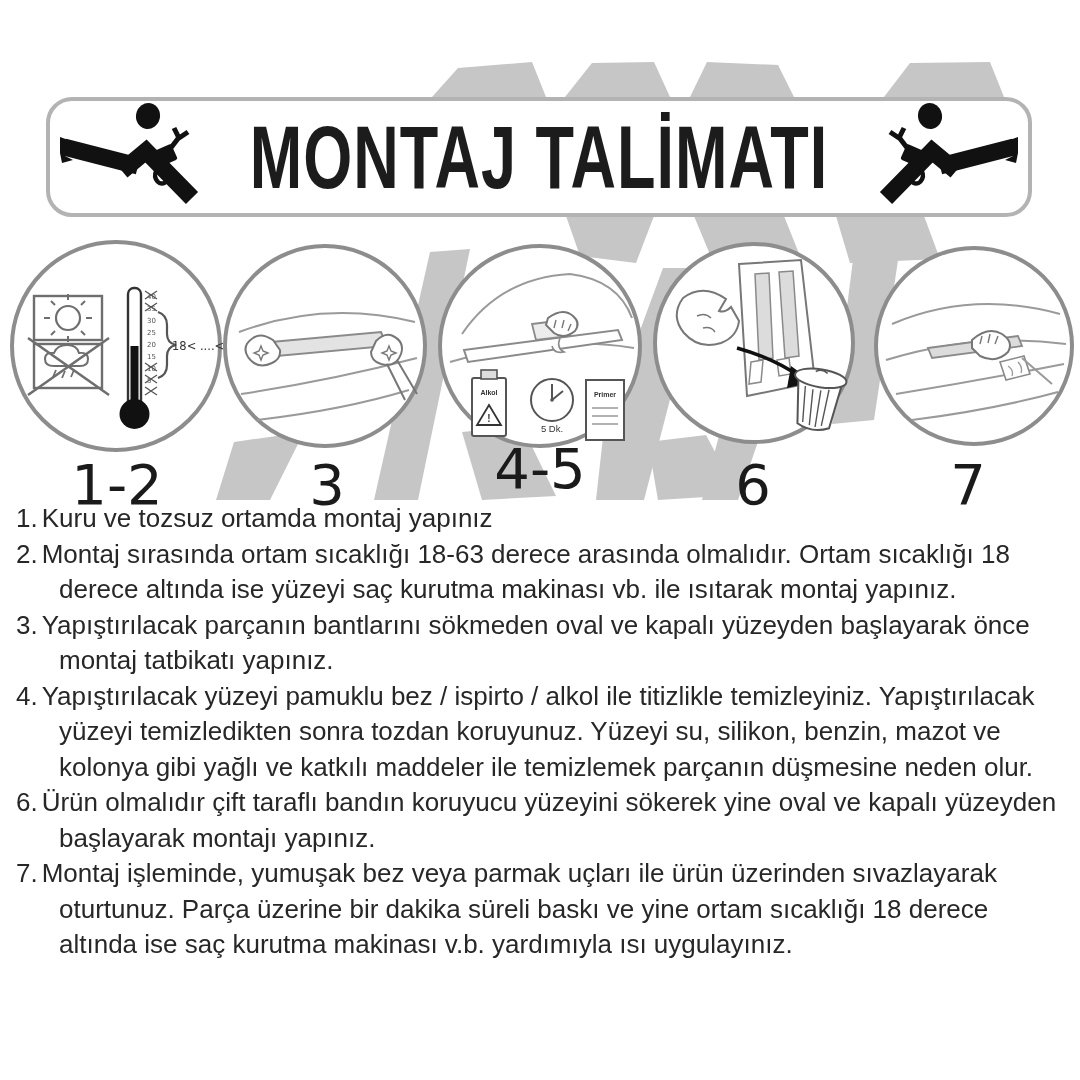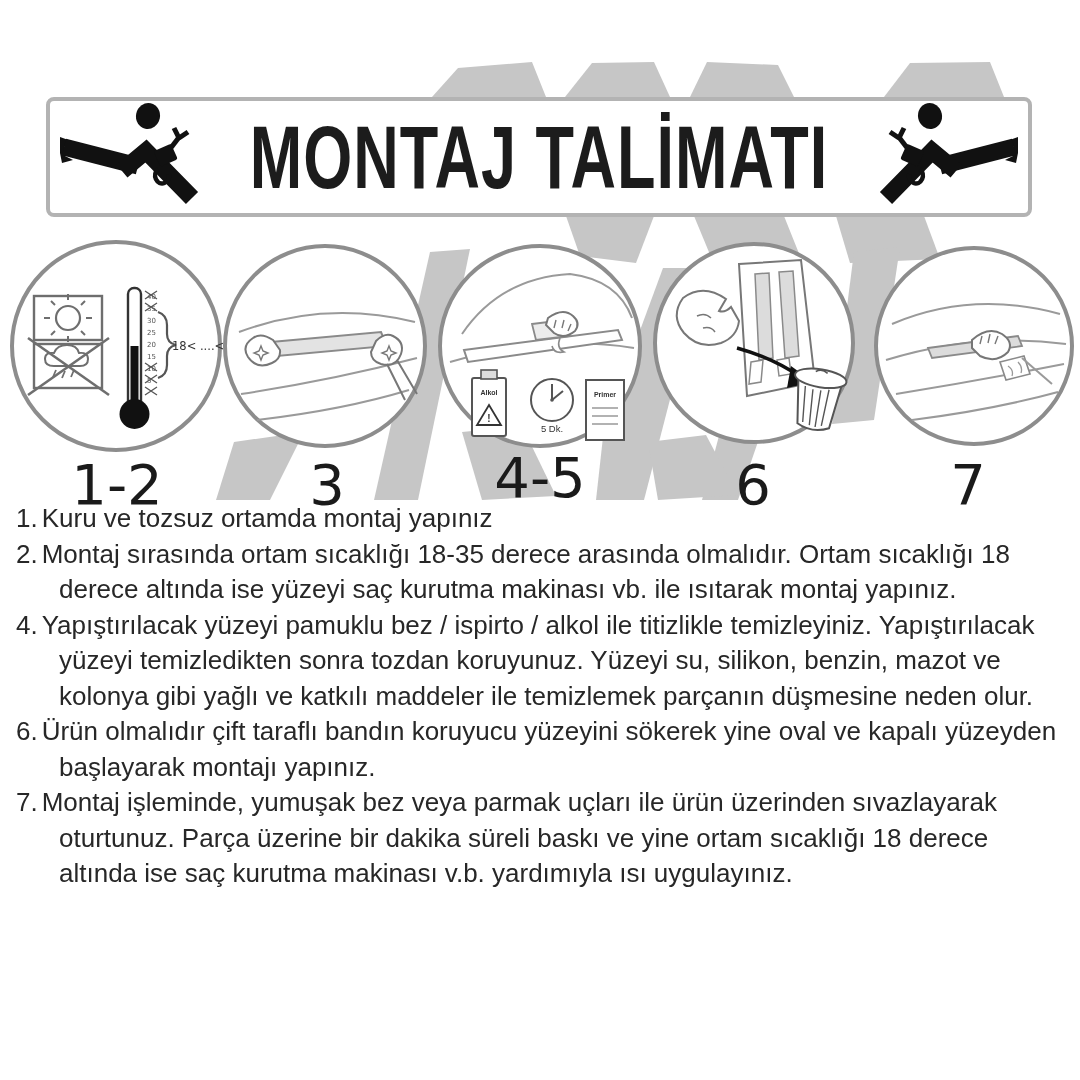--- a/index.html
+++ b/index.html
@@ -6,21 +6,21 @@
   body{
     width:1080px;height:1080px;position:relative;overflow:hidden;
     background:#ffffff;font-family:"Liberation Sans",sans-serif;color:#272727;
   }
   svg{overflow:visible;display:block;}
   
   #watermark{position:absolute;left:0;top:0;z-index:1;}
   
   .banner{
     position:absolute;left:46px;top:97px;width:978px;height:112px;z-index:2;
-    background:#ffffff;border:4px solid #b3b3b3;border-radius:8px;
+    background:#ffffff;border:4px solid #b3b3b3;border-radius:26px;
     display:flex;align-items:center;justify-content:center;
   }
   .banner-title{
     font-family:"Liberation Sans",sans-serif;font-weight:bold;font-size:63px;
     letter-spacing:1px;color:#1c1c1c;display:inline-block;
     transform:scaleY(1.42);transform-origin:center;white-space:nowrap;
   }
   .fig{position:absolute;top:0;}
   .fig-left{left:8px;}
   .fig-right{right:8px;}
@@ -168,21 +168,21 @@
   <path d="M53,163 L65,183 L41,183 Z" fill="none" stroke="#333" stroke-width="1.8"></path>
   <text x="53" y="180" text-anchor="middle" font-family="Liberation Sans, sans-serif" font-weight="bold" font-size="10" fill="#333">!</text>
   <circle cx="116" cy="158" r="21" fill="#fff" stroke="#555" stroke-width="2"></circle>
   <path d="M116,158 L116,142 M116,158 L127,149" stroke="#555" stroke-width="2" fill="none"></path>
   <circle cx="116" cy="158" r="1.8" fill="#555"></circle>
   <text x="116" y="190" text-anchor="middle" font-family="Liberation Sans, sans-serif" font-size="9.5" fill="#333">5 Dk.</text>
   <rect x="150" y="138" width="38" height="60" fill="#fff" stroke="#555" stroke-width="2"></rect>
   <text x="169" y="155" text-anchor="middle" font-family="Liberation Sans, sans-serif" font-weight="bold" font-size="7" fill="#333">Primer</text>
   <path d="M156,166 L182,166 M156,174 L182,174 M156,182 L182,182" stroke="#999" stroke-width="1.6"></path>
 </svg>
-<div class="step-label" style="left:460px;top:445px">4-5</div>
+<div class="step-label" style="left:460px;top:436px">4-5</div>
 
 <svg class="step-circle" style="left:651px;top:240px" width="206" height="206" viewBox="0 0 206 206">
   <circle cx="103" cy="103" r="99" fill="#fff" stroke="#8d8d8d" stroke-width="4"></circle>
   <polygon points="88,24 150,20 164,142 96,156" fill="#fff" stroke="#777" stroke-width="2"></polygon>
   <polygon points="104,34 118,33 122,118 108,120" fill="#dcdcdc" stroke="#8a8a8a" stroke-width="1.5"></polygon>
   <polygon points="128,32 142,31 148,116 134,118" fill="#dcdcdc" stroke="#8a8a8a" stroke-width="1.5"></polygon>
   <polygon points="100,122 112,120 110,142 98,144" fill="#fff" stroke="#8a8a8a" stroke-width="1.5"></polygon>
   <polygon points="126,120 138,118 140,134 128,136" fill="#fff" stroke="#8a8a8a" stroke-width="1.5"></polygon>
   <path d="M32,58 q-13,18 1,35 q15,17 37,10 q16,-6 18,-22 l-8,-14 q-6,6 -12,4 l7,-12 q-23,-16 -43,-1 Z" fill="#fff" stroke="#777" stroke-width="2"></path>
   <path d="M52,88 q8,-2 12,4 M46,76 q8,-4 14,2" stroke="#777" stroke-width="1.5" fill="none"></path>
@@ -207,17 +207,18 @@
   <path d="M100,96 q16,-14 30,-6 q12,8 6,18 q-12,12 -28,4 l-8,-8 Z" fill="#fff" stroke="#777" stroke-width="2"></path>
   <path d="M110,92 l-2,8 M118,90 l-2,9 M126,92 l-3,8" stroke="#777" stroke-width="1.4" fill="none"></path>
   <polygon points="128,118 152,112 158,130 134,136" fill="#fff" stroke="#8a8a8a" stroke-width="1.6"></polygon>
   <path d="M136,122 q6,4 4,10 M146,118 q5,5 3,11" stroke="#999" stroke-width="1.3" fill="none"></path>
   <path d="M150,114 L180,140" stroke="#9a9a9a" stroke-width="2" fill="none"></path>
 </svg>
 <div class="step-label" style="left:888px;top:452px">7</div>
 
 <div class="instructions">
   <div class="instr-item"><span class="instr-num">1.</span><span>Kuru ve tozsuz ortamda montaj yapınız</span></div>
-  <div class="instr-item"><span class="instr-num">2.</span><span>Montaj sırasında ortam sıcaklığı 18-35 derece arasında olmalıdır. Ortam sıcaklığı 18 derece altında ise yüzeyi saç kurutma makinası vb. ile ısıtarak montaj yapınız.</span></div>
+  <div class="instr-item"><span class="instr-num">2.</span><span>Montaj sırasında ortam sıcaklığı 18-63 derece arasında olmalıdır. Ortam sıcaklığı 18 derece altında ise yüzeyi saç kurutma makinası vb. ile ısıtarak montaj yapınız.</span></div>
+  <div class="instr-item"><span class="instr-num">3.</span><span>Yapıştırılacak parçanın bantlarını sökmeden oval ve kapalı yüzeyden başlayarak önce montaj tatbikatı yapınız.</span></div>
   <div class="instr-item"><span class="instr-num">4.</span><span>Yapıştırılacak yüzeyi pamuklu bez / ispirto / alkol ile titizlikle temizleyiniz. Yapıştırılacak yüzeyi temizledikten sonra tozdan koruyunuz. Yüzeyi su, silikon, benzin, mazot ve kolonya gibi yağlı ve katkılı maddeler ile temizlemek parçanın düşmesine neden olur.</span></div>
   <div class="instr-item"><span class="instr-num">6.</span><span>Ürün olmalıdır çift taraflı bandın koruyucu yüzeyini sökerek yine oval ve kapalı yüzeyden başlayarak montajı yapınız.</span></div>
   <div class="instr-item"><span class="instr-num">7.</span><span>Montaj işleminde, yumuşak bez veya parmak uçları ile ürün üzerinden sıvazlayarak oturtunuz. Parça üzerine bir dakika süreli baskı ve yine ortam sıcaklığı 18 derece altında ise saç kurutma makinası v.b. yardımıyla ısı uygulayınız.</span></div>
 </div>
 
 </body></html>

